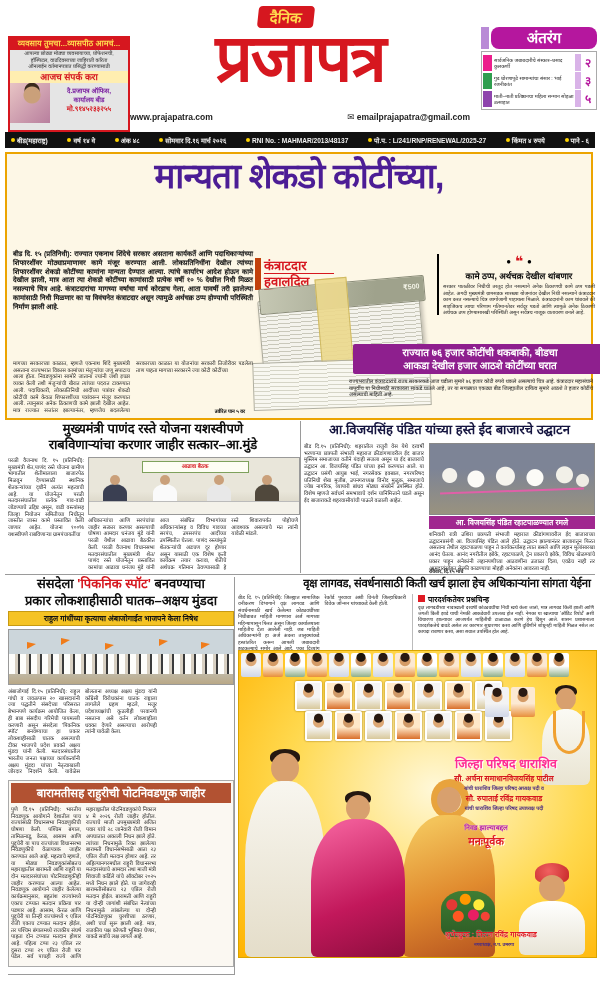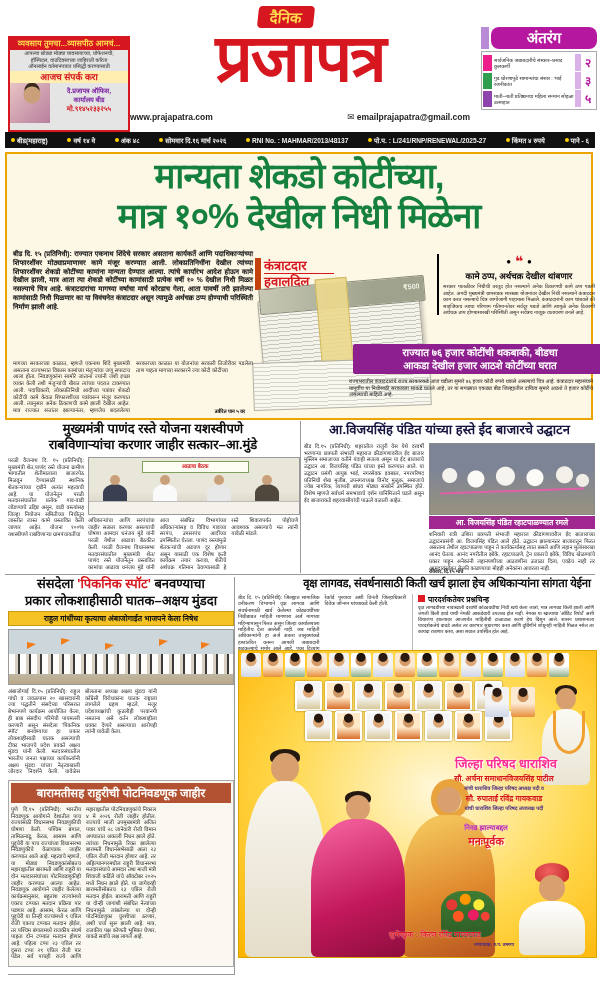--- a/index.html
+++ b/index.html
@@ -37,21 +37,21 @@
   .ant-pg{width:14px;text-align:center;font-size:12px;font-weight:900;color:#b5179e;
      border-left:6px solid #d9b3e8;}
   
   .infobar{position:absolute;left:5px;top:132px;width:590px;height:16px;background:#111;
      display:flex;align-items:center;justify-content:space-between;padding:0 6px;box-sizing:border-box;}
   .ib-item{color:#f2f2f2;font-size:6.6px;font-weight:bold;white-space:nowrap;display:flex;align-items:center;}
   .ib-item .dot{width:4px;height:4px;border-radius:50%;background:#ffd400;margin-right:2px;display:inline-block;}
   
   .lead{position:absolute;left:5px;top:152px;width:588px;height:268px;border:2px solid #eca400;
      background:#fdf7e6;box-sizing:border-box;}
-  .lead-hl{margin:2px 0 0;text-align:center;font-size:35px;line-height:40px;font-weight:900;color:#15803d;letter-spacing:-1px;}
+  .lead-hl{margin:2px 0 0;text-align:center;font-size:35px;line-height:40px;font-weight:900;color:#4c1d95;letter-spacing:-1px;}
   .lead-intro{position:absolute;left:6px;top:96px;width:240px;height:106px;margin:0;
      font-size:6.8px;line-height:8.8px;text-align:justify;color:#111;font-weight:bold;}
   .lead-tag{position:absolute;left:248px;top:104px;width:70px;border-left:6px solid #c2410c;padding-left:3px;}
   .lead-tag .lt{display:block;color:#d6171f;font-weight:900;font-size:13px;line-height:15px;border-bottom:1px solid #d6171f;}
   .money{position:absolute;left:246px;top:128px;width:182px;height:128px;}
   .m-stack{position:absolute;left:8px;top:12px;width:160px;height:92px;transform:rotate(-5deg);
      background:repeating-linear-gradient(180deg,#f4f3ec 0 3px,#c9c8ba 3px 4px);border:1px solid #a8a79a;border-radius:2px;
      box-shadow:2px 3px 4px rgba(0,0,0,.25);}
   .m-top{position:absolute;left:6px;top:0px;width:164px;height:24px;transform:rotate(-5deg);
      background:linear-gradient(100deg,#c6c8b4,#9fa28c 70%);border:1px solid #8a8c78;border-radius:2px;}
@@ -199,21 +199,21 @@
   .zp-title{position:absolute;left:180px;top:104px;width:174px;text-align:center;font-size:12.5px;font-weight:900;
      color:#ff2d93;text-shadow:0 0 2px #fff,1px 1px 0 #fff;}
   .zp-n1{position:absolute;left:176px;top:122px;width:178px;text-align:center;font-size:7.6px;font-weight:900;color:#d6171f;}
   .zp-s1{position:absolute;left:176px;top:133px;width:178px;text-align:center;font-size:5.2px;color:#4a2c83;font-weight:bold;}
   .zp-n2{position:absolute;left:176px;top:142px;width:178px;text-align:center;font-size:7.6px;font-weight:900;color:#d6171f;}
   .zp-s2{position:absolute;left:176px;top:153px;width:178px;text-align:center;font-size:5.2px;color:#4a2c83;font-weight:bold;}
   .zp-l1{position:absolute;left:192px;top:172px;width:110px;text-align:center;font-size:7px;font-weight:bold;color:#b5179e;text-shadow:0 0 1px #fff;}
   .zp-l2{position:absolute;left:192px;top:182px;width:110px;text-align:center;font-size:11px;font-weight:900;color:#e01b24;text-shadow:1px 1px 0 #fff;}
   .zp-l3{position:absolute;left:184px;top:196px;width:126px;text-align:center;font-size:17px;font-weight:900;color:#e01b24;
      text-shadow:1px 1px 0 #fff,-1px -1px 0 #fff;letter-spacing:1px;}
-  .zp-wisher{position:absolute;left:150px;top:278px;width:204px;font-size:7.6px;font-weight:900;color:#e01b24;text-shadow:0 0 1px #fff;}
+  .zp-wisher{position:absolute;left:150px;top:278px;width:204px;text-align:center;font-size:7.6px;font-weight:900;color:#e01b24;text-shadow:0 0 1px #fff;}
   .zp-wsub{position:absolute;left:180px;top:290px;width:150px;text-align:center;font-size:4.8px;color:#4a2c83;font-weight:bold;}
 </style>
 </head>
 <body>
 
 <div class="page">
 
   <div class="mh-ad">
     <div class="mh-ad-hd">व्यवसाय तुमचा...व्यासपीठ आमचं...</div>
     <div class="mh-ad-ln">आपल्या छोट्या मोठ्या व्यवसायाच्या, प्रोफेशनची,</div>
@@ -295,21 +295,20 @@
       </span>
     <span class="ib-item">
         <i class="dot"></i>
         <span>पाने - ६</span>
       </span>
   </div>
 
   <section class="lead">
     <h2 class="lead-hl">
       <span>मान्यता शेकडो कोटींच्या,</span><br>
-      <span>मात्र १०% देखील निधी मिळेना</span>
     </h2>
     <p class="lead-intro">बीड दि. १५ (प्रतिनिधी): राज्यात एकनाथ शिंदेचे सरकार असताना कार्यकर्ते आणि पदाधिकाऱ्यांच्या शिफारशींवर मोठ्याप्रमाणावर कामे मंजूर करण्यात आली. लोकप्रतिनिधींना देखील त्यांच्या शिफारशींवर शेकडो कोटींच्या कामांना मान्यता देण्यात आल्या. त्यांचे कार्यारंभ आदेश होऊन कामे देखील झाली, मात्र आता त्या शेकडो कोटींच्या कामांसाठी प्रत्येक वर्षी १० % देखील निधी मिळत नसल्याचे चित्र आहे. कंत्राटदारांचा मागच्या वर्षाचा मार्च कोरडाच गेला, आता यावर्षी तरी झालेल्या कामांसाठी निधी मिळणार का या विवंचनेत कंत्राटदार असून त्यामुळे अर्थचक्र ठप्प होण्याची परिस्थिती निर्माण झाली आहे.</p>
     <div class="lead-tag">
       <span class="lt">कंत्राटदार</span>
       <span class="lt">हवालदिल</span>
     </div>
     <div class="money">
       <div class="m-stack"></div>
       <div class="m-top">
           <span>₹500</span>

